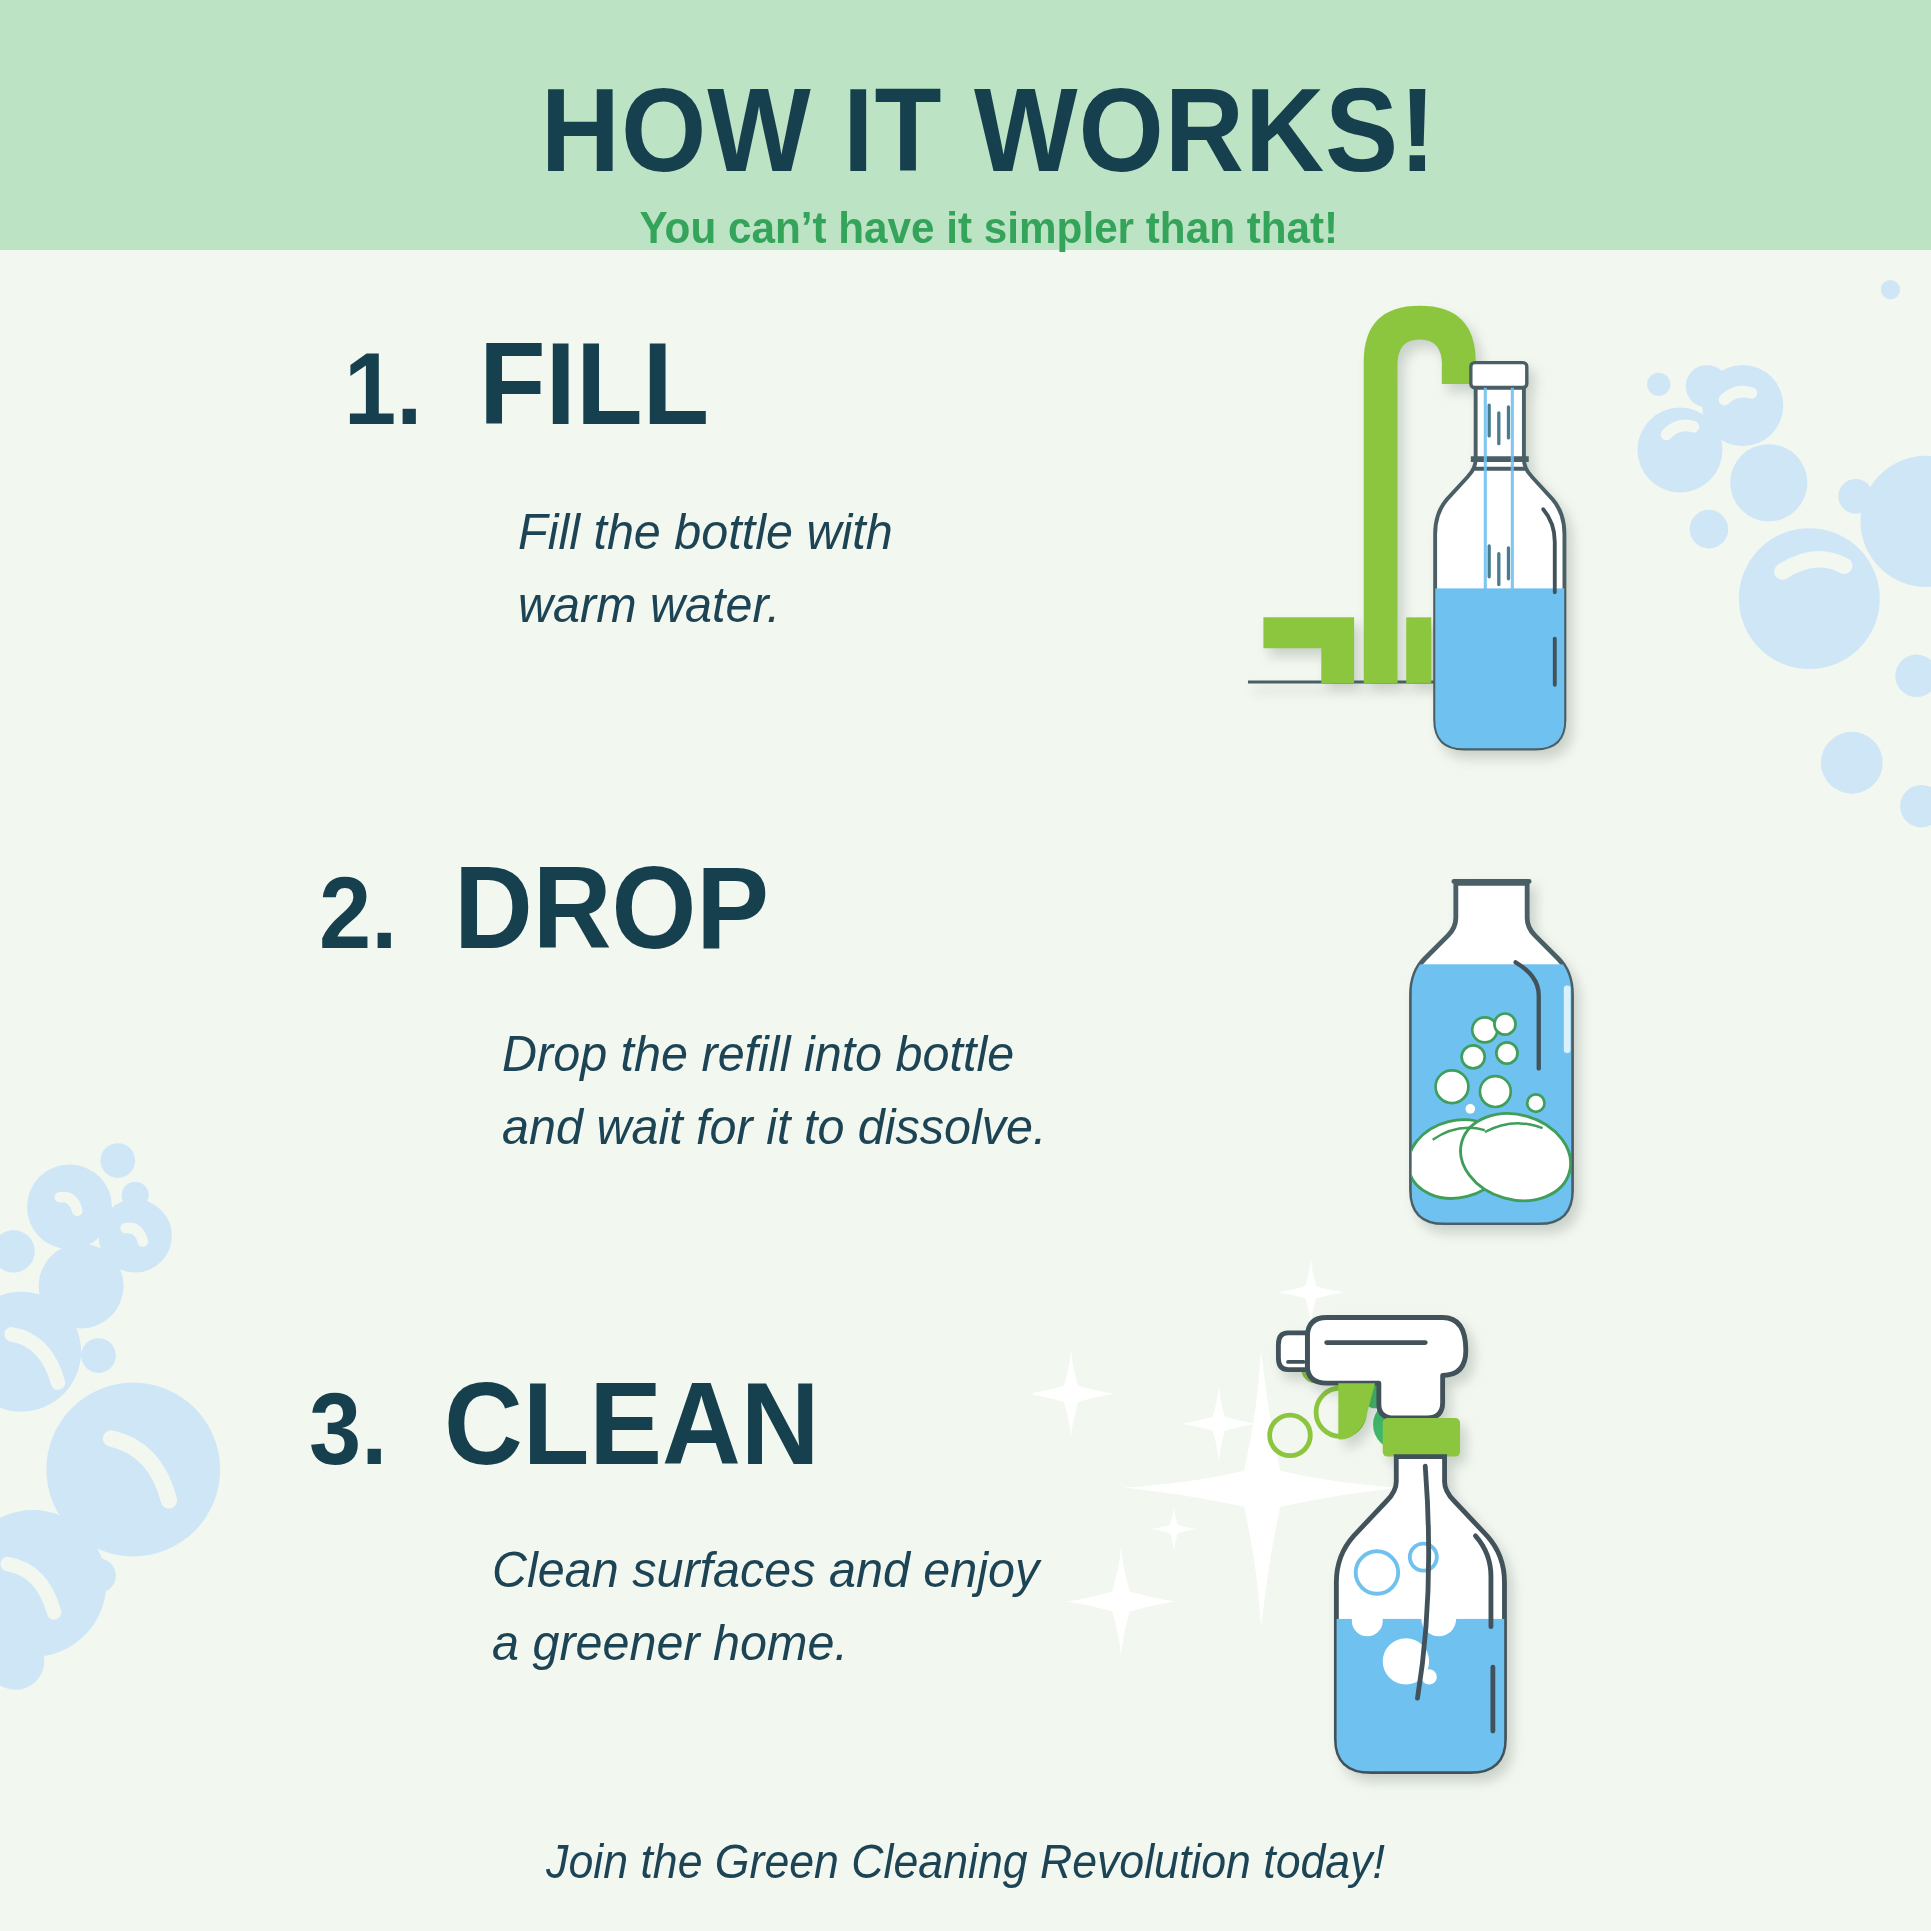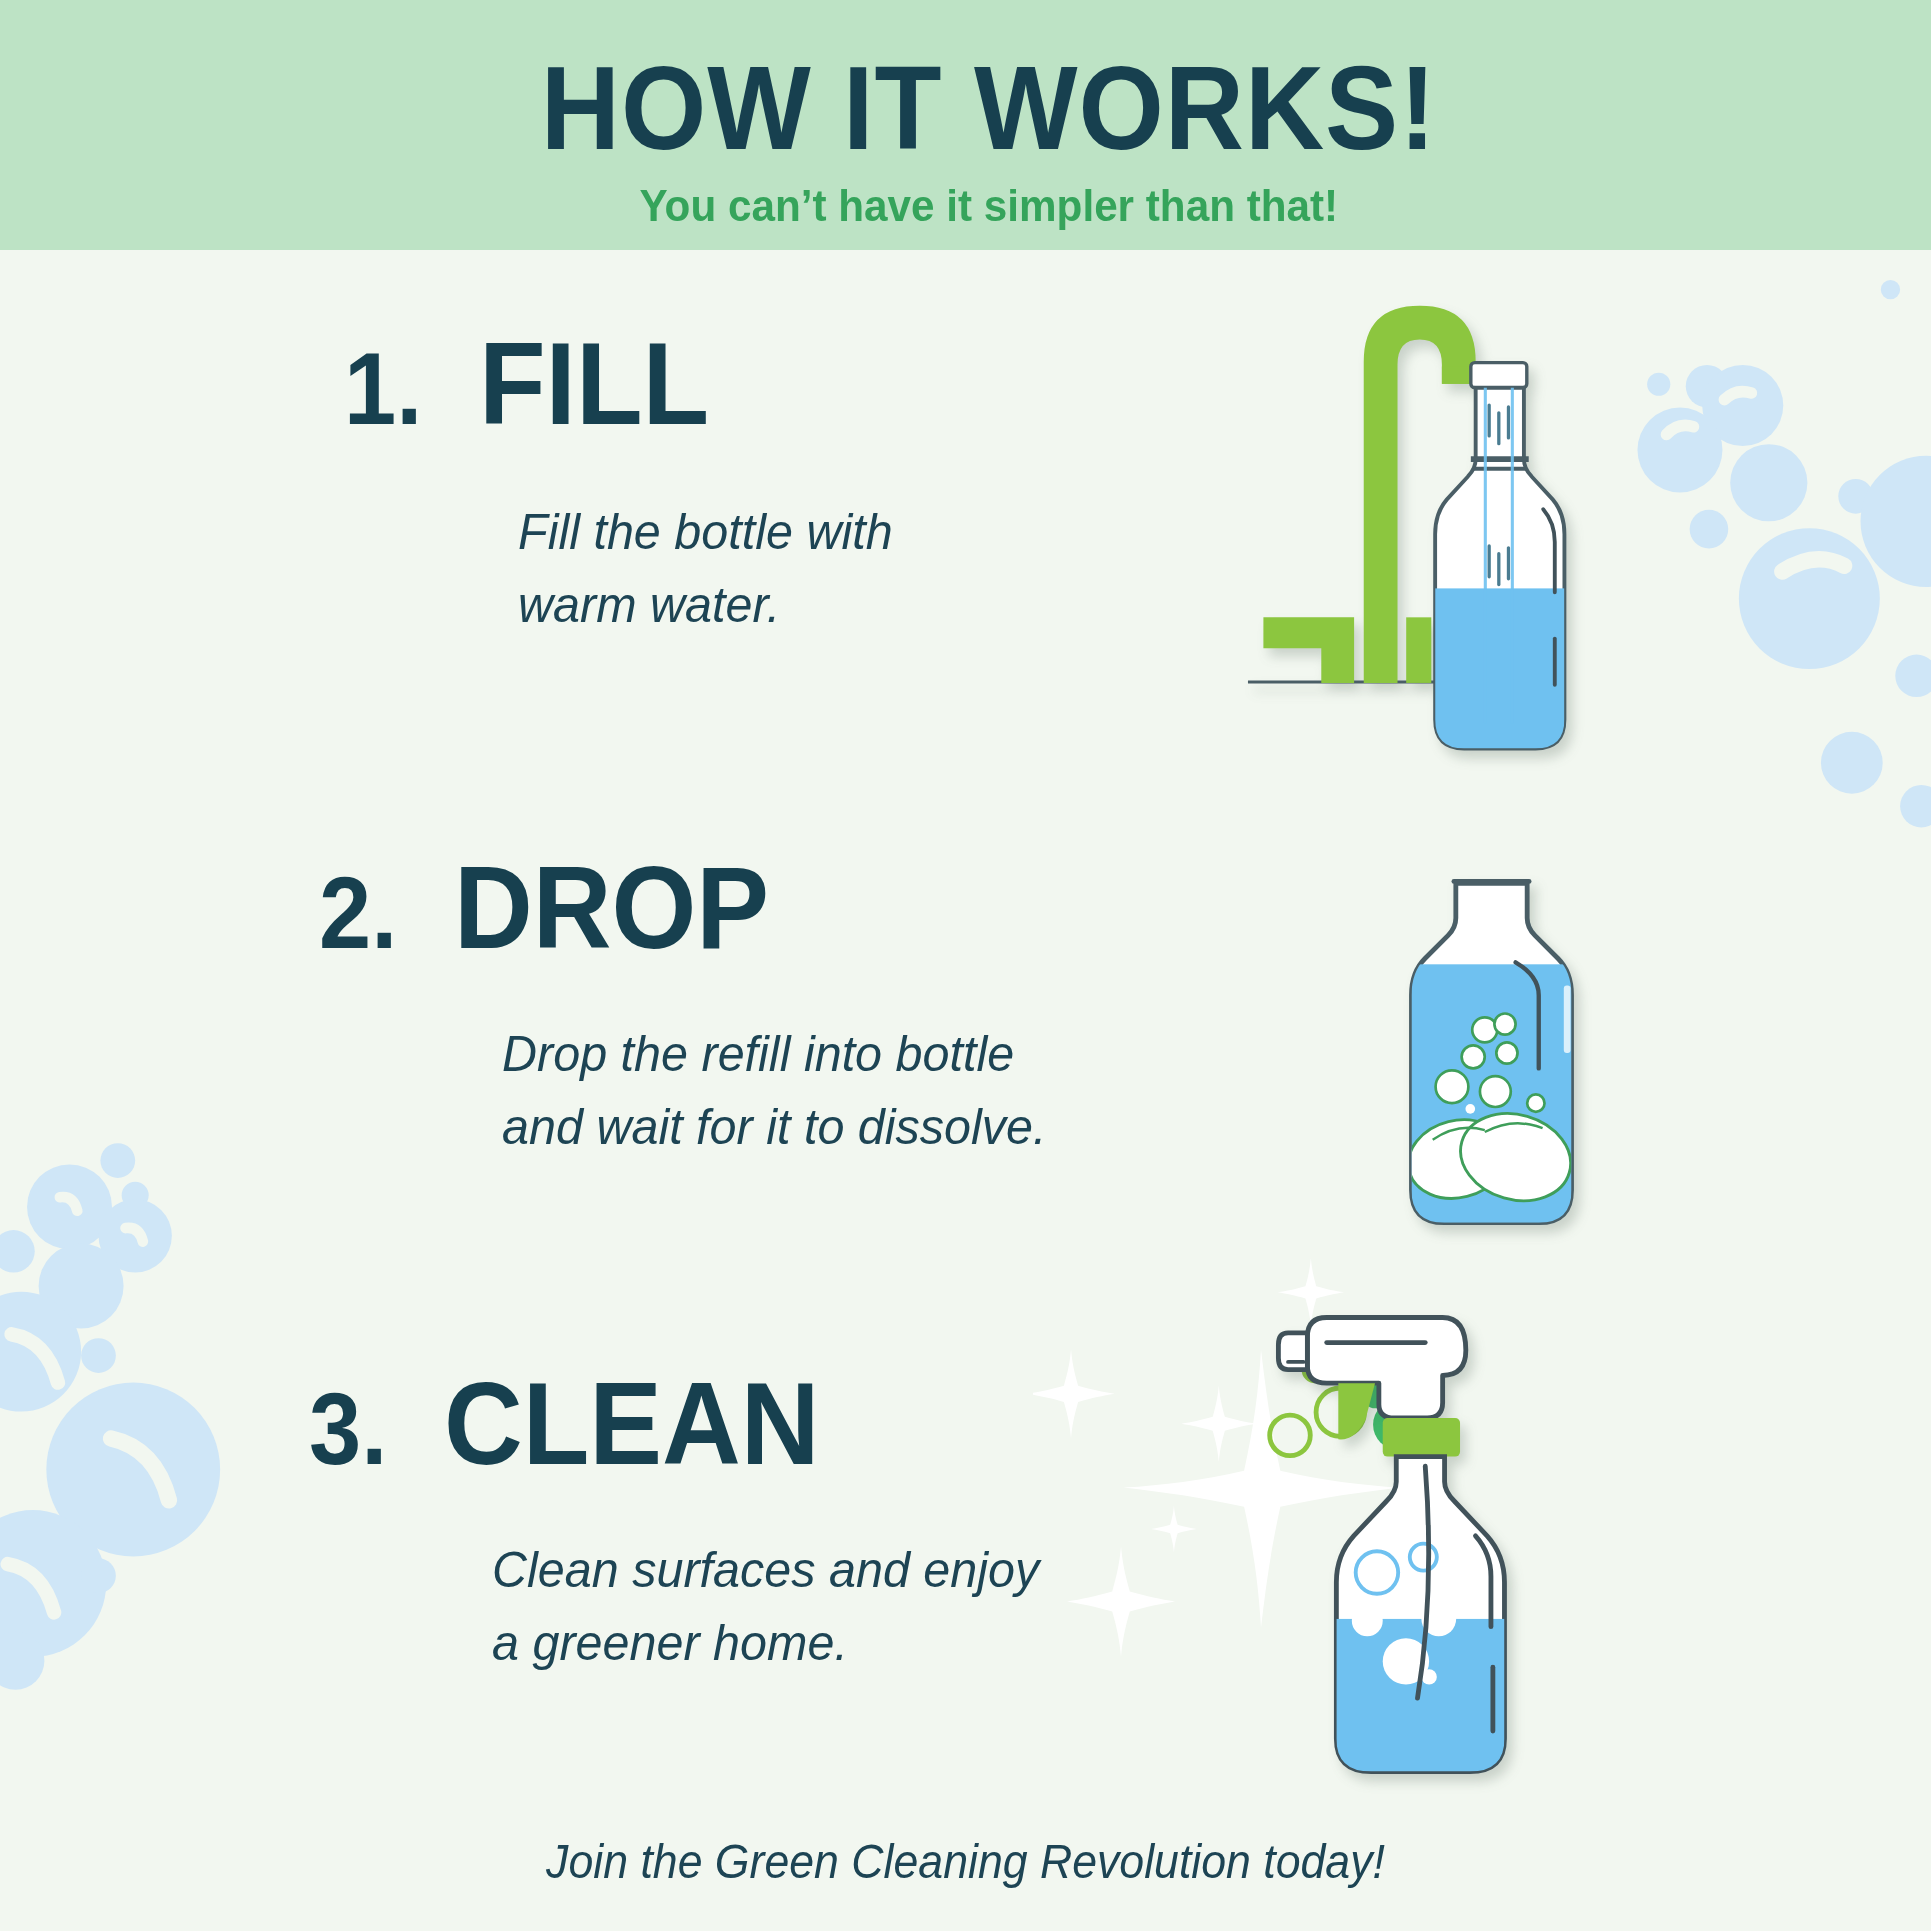--- a/index.html
+++ b/index.html
@@ -11,21 +11,21 @@
     position:relative;
   }
 
   
   #page { position:relative; width:1931px; height:1931px; background:#f2f7f0; overflow:hidden; }
 
   
   #header {
     position:absolute; left:0; top:0; width:1931px; height:250px;
     background:#bde3c5; z-index:6;
-    display:flex; flex-direction:column; align-items:center; justify-content:center;padding-left:47px;
+    display:flex; flex-direction:column; align-items:center; justify-content:flex-end;padding-left:47px;
   }
   #header-title {
     margin-top:27px;
     font-family:"Liberation Sans", sans-serif;
     font-weight:700; font-size:118px; line-height:1.0;
     letter-spacing:1px;
     color:#17404f;
     transform:scaleX(0.93); transform-origin:center top;
     white-space:nowrap;
   }

